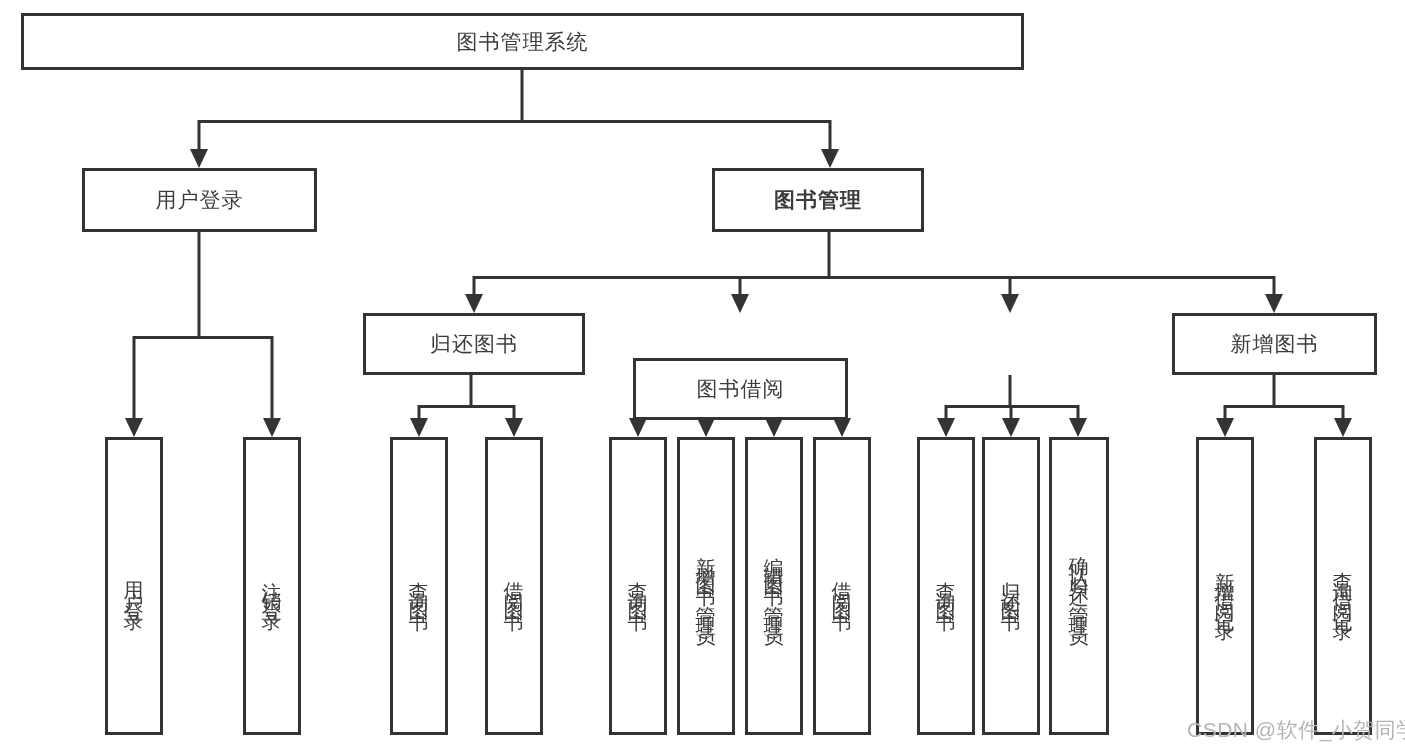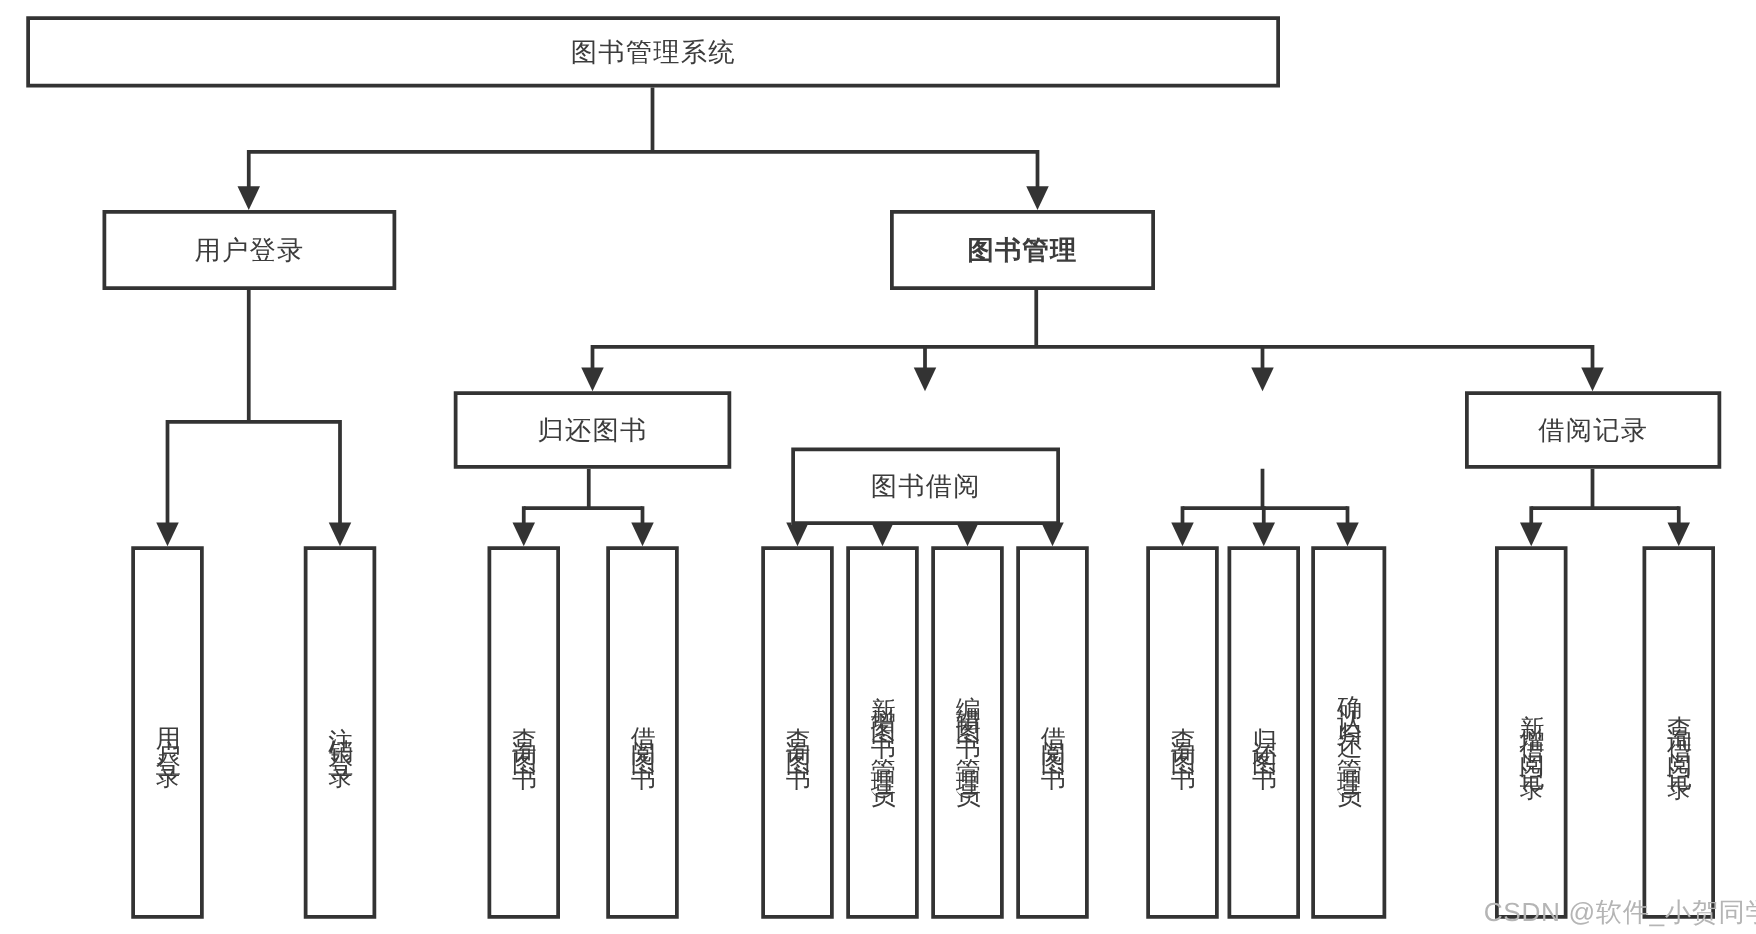--- a/index.html
+++ b/index.html
@@ -140,21 +140,21 @@
     <span class="hlabel">图书管理</span>
   </div>
 
   <div class="box" style="left:363px; top:313px; width:222px; height:62px;">
     <span class="hlabel">归还图书</span>
   </div>
   <div class="box" style="left:633px; top:313px; width:215px; height:62px;margin-top:45px;">
     <span class="hlabel">图书借阅</span>
   </div>
   <div class="box" style="left:1172px; top:313px; width:205px; height:62px;">
-    <span class="hlabel">借阅记录</span>
+    <span class="hlabel">新增图书</span>
   </div>
 
   <div class="box vbox" style="left:105px;">
     <span class="vlabel">用户登录</span>
   </div>
   <div class="box vbox" style="left:243px;">
     <span class="vlabel">注销登录</span>
   </div>
 
   <div class="box vbox" style="left:390px;">

